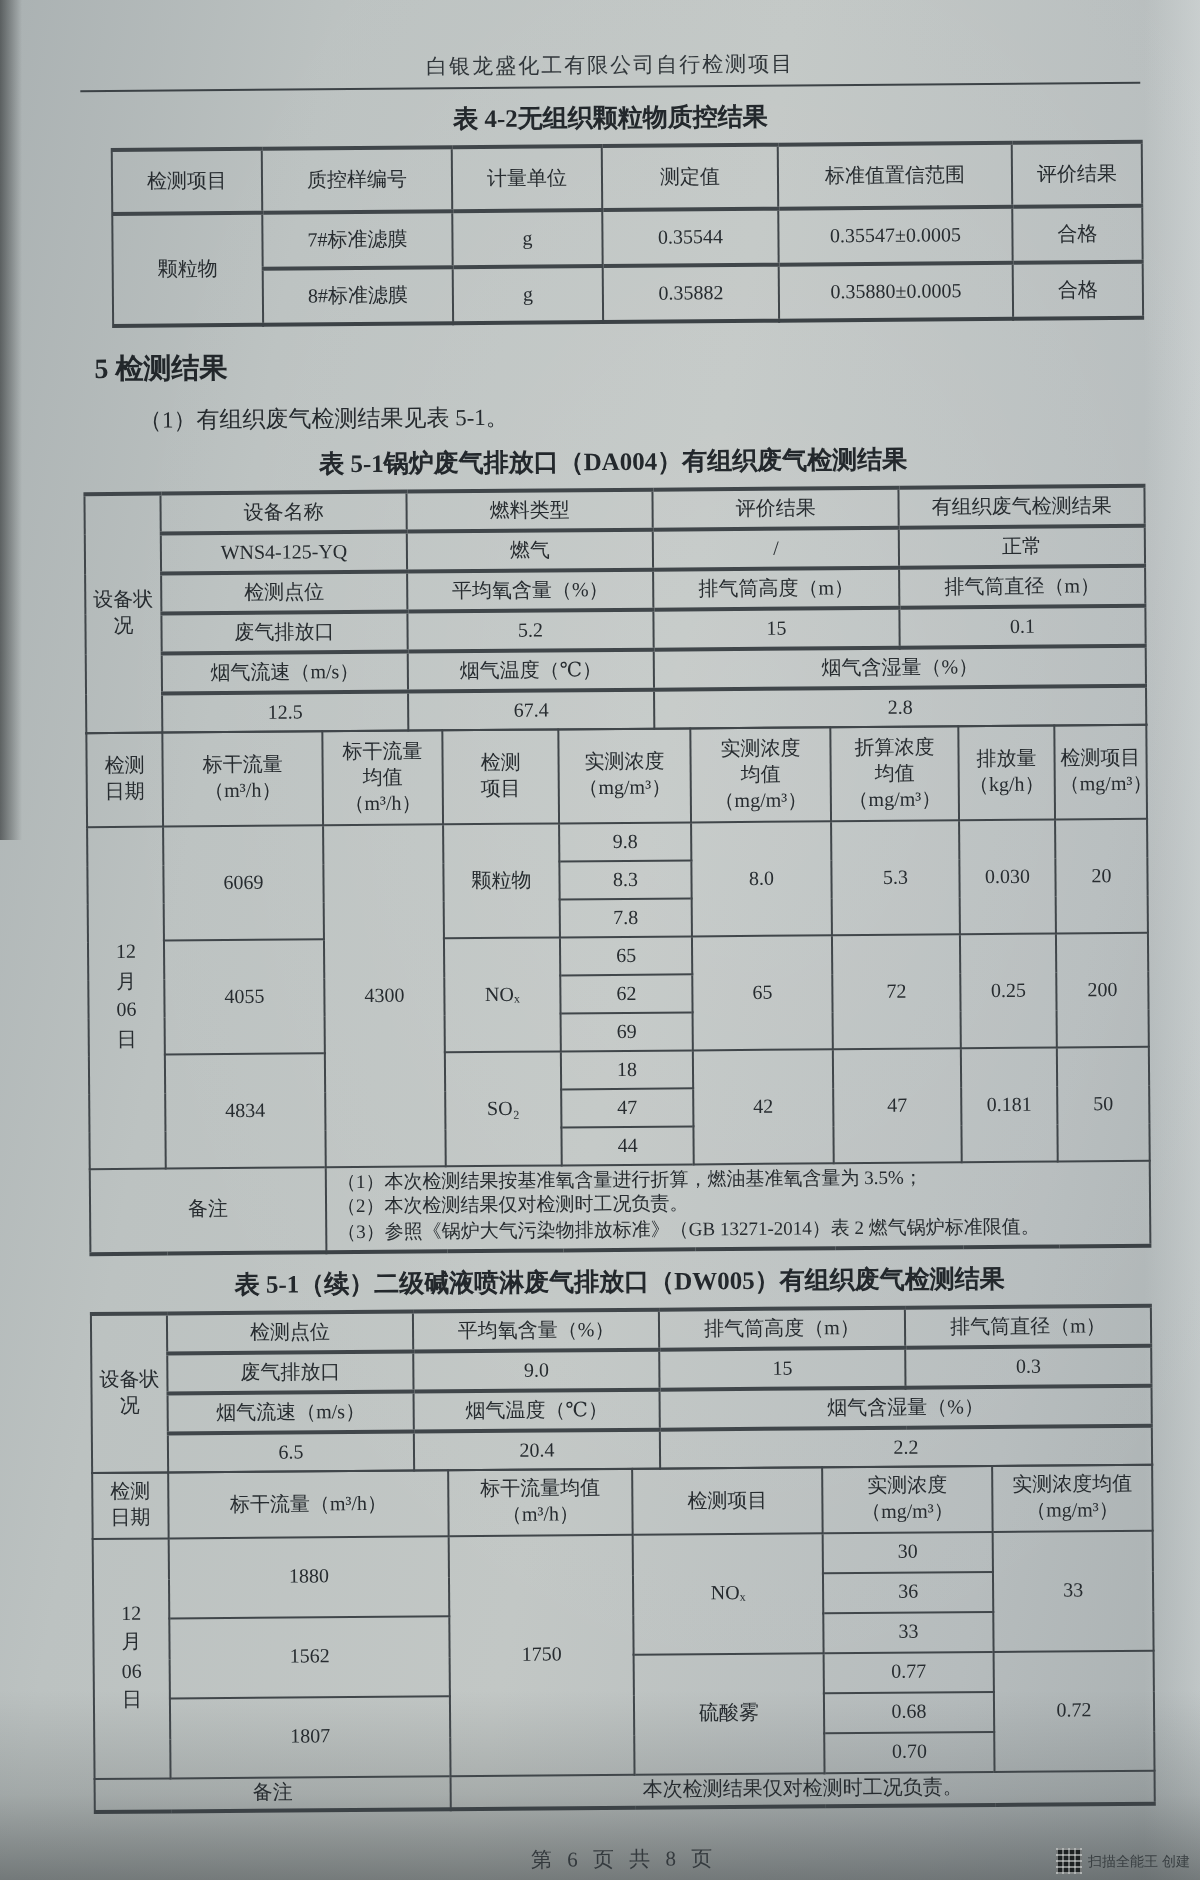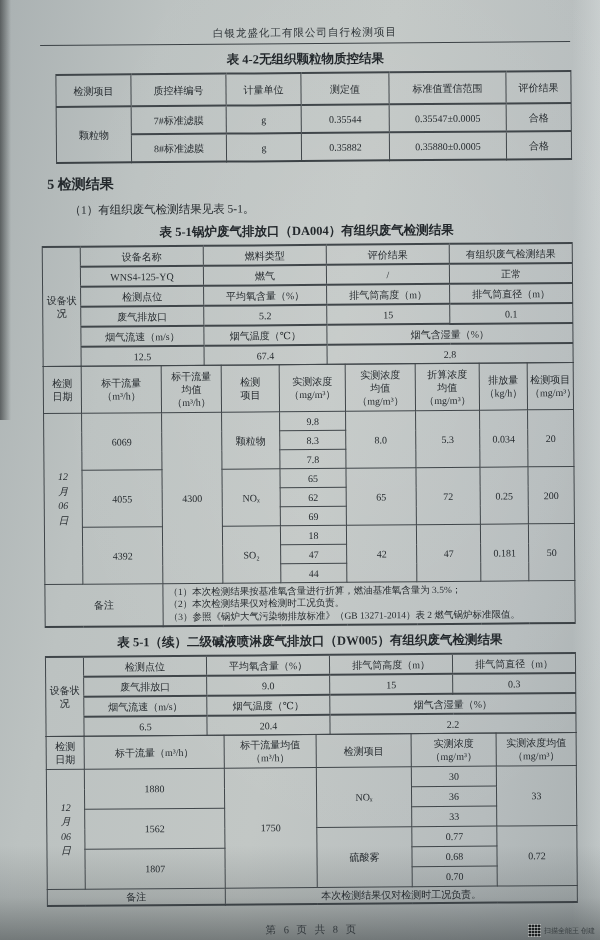--- a/index.html
+++ b/index.html
@@ -61,21 +61,21 @@
   .stack{margin-top:-1px;}
   .pre{white-space:pre-line;}
   .t42 td{height:24px;}
   .t42 .hrow td{height:28px;}
   .equip td{height:16px;}
   .det .hrow td{height:44px;}
   .detb .hrow td{height:30px;}
   .det .drow td{height:16px;}
   .detb .drow td{height:17px;}
   .vlabel{padding:0 8px;word-break:break-all;line-height:1.5;}
-  .datecell div{line-height:1.45;font-style:italic;}
+  .datecell div{line-height:1.45;}
   .remark-cell{text-align:left !important;padding:2px 5px !important;font-size:9.5px;line-height:1.4;}
   .remark-cell div{white-space:nowrap;}
   .sec-heading{font-weight:bold;font-size:14px;margin:12px 0 0 6px;color:#22272b;}
   .sec-intro{font-size:11.5px;margin:9px 0 0 28px;}
   .doc-footer{text-align:center;font-size:10.5px;margin-top:18px;letter-spacing:2.5px;color:#343a3e;}
   .watermark{
     position:absolute;right:5px;bottom:3px;display:flex;align-items:center;gap:3px;
   }
   .qr{
     width:13px;height:13px;display:inline-block;background:#1d2122;
@@ -235,21 +235,21 @@
           <div>月</div>
           <div>06</div>
           <div>日</div>
         </td>
         <td rowspan="3">6069</td>
         <td rowspan="9">4300</td>
         <td rowspan="3">颗粒物</td>
         <td>9.8</td>
         <td rowspan="3">8.0</td>
         <td rowspan="3">5.3</td>
-        <td rowspan="3">0.034</td>
+        <td rowspan="3">0.030</td>
         <td rowspan="3">20</td>
       </tr>
       <tr class="drow">
             <td>8.3</td>
           </tr>
       <tr class="drow">
             <td>7.8</td>
           </tr>
       <tr class="drow">
         <td rowspan="3">4055</td>
@@ -260,21 +260,21 @@
         <td rowspan="3">0.25</td>
         <td rowspan="3">200</td>
       </tr>
       <tr class="drow">
             <td>62</td>
           </tr>
       <tr class="drow">
             <td>69</td>
           </tr>
       <tr class="drow">
-        <td rowspan="3">4392</td>
+        <td rowspan="3">4834</td>
         <td rowspan="3">SO₂</td>
         <td>18</td>
         <td rowspan="3">42</td>
         <td rowspan="3">47</td>
         <td rowspan="3">0.181</td>
         <td rowspan="3">50</td>
       </tr>
       <tr class="drow">
             <td>47</td>
           </tr>

